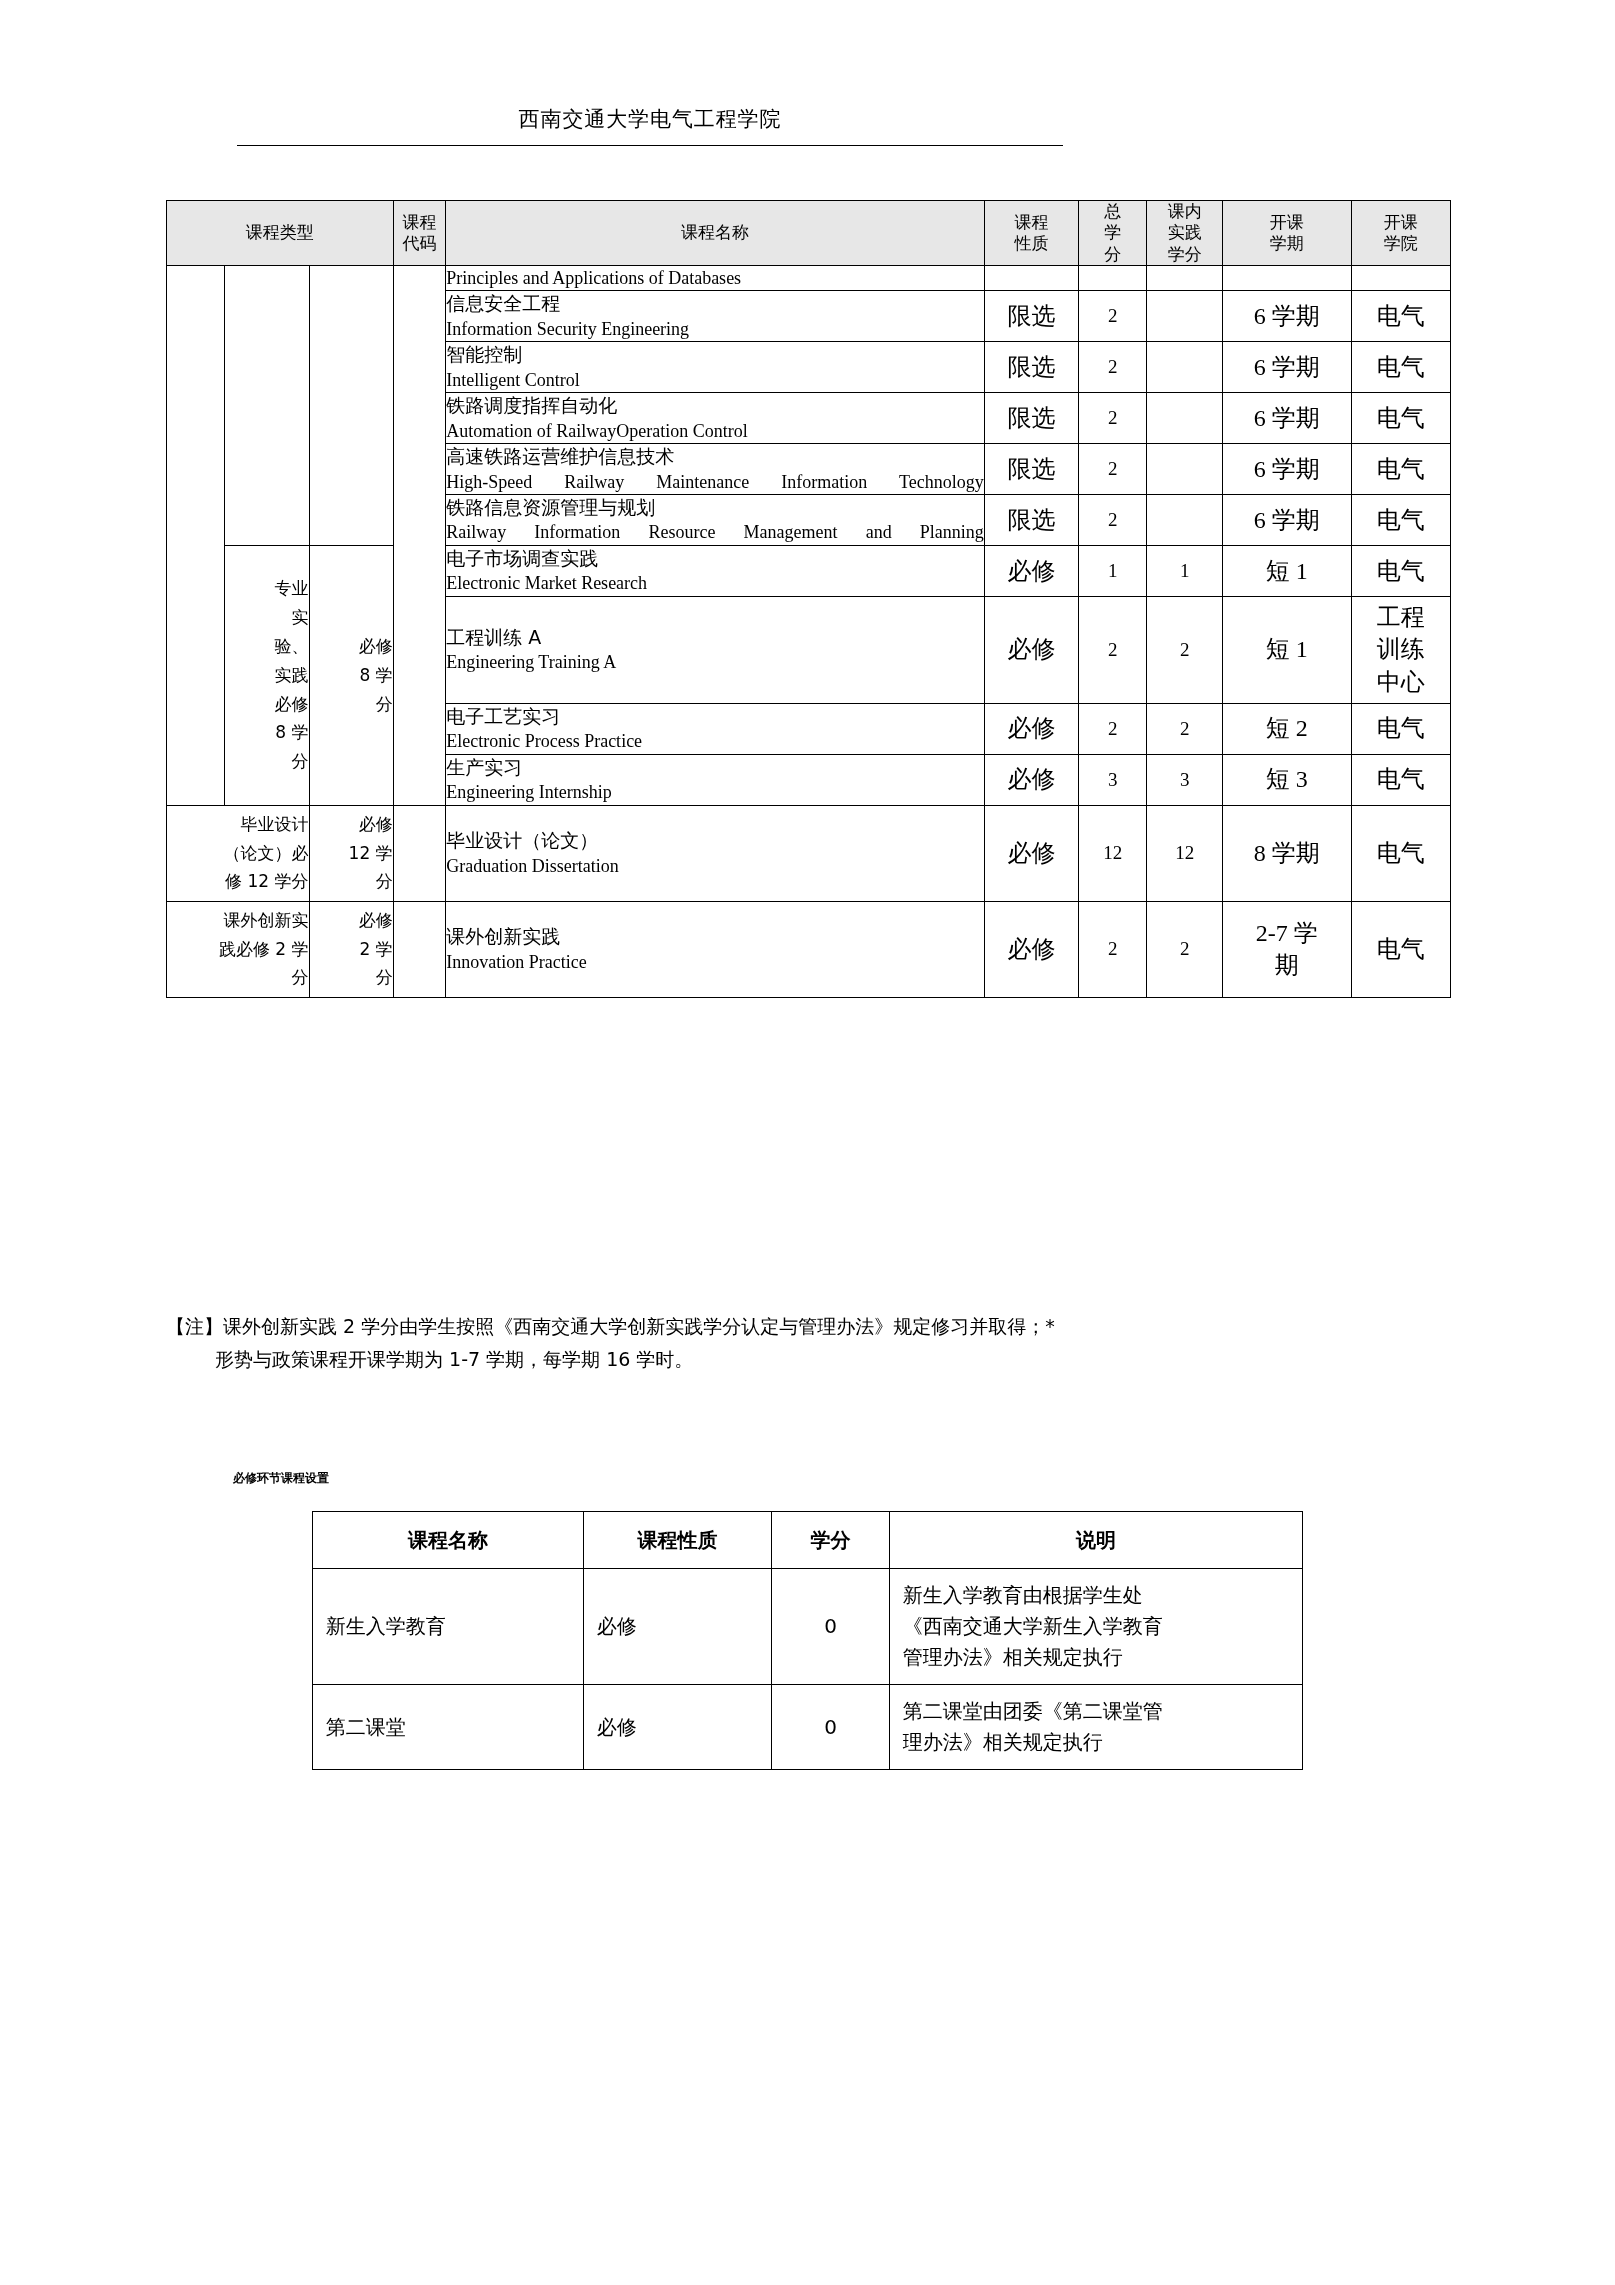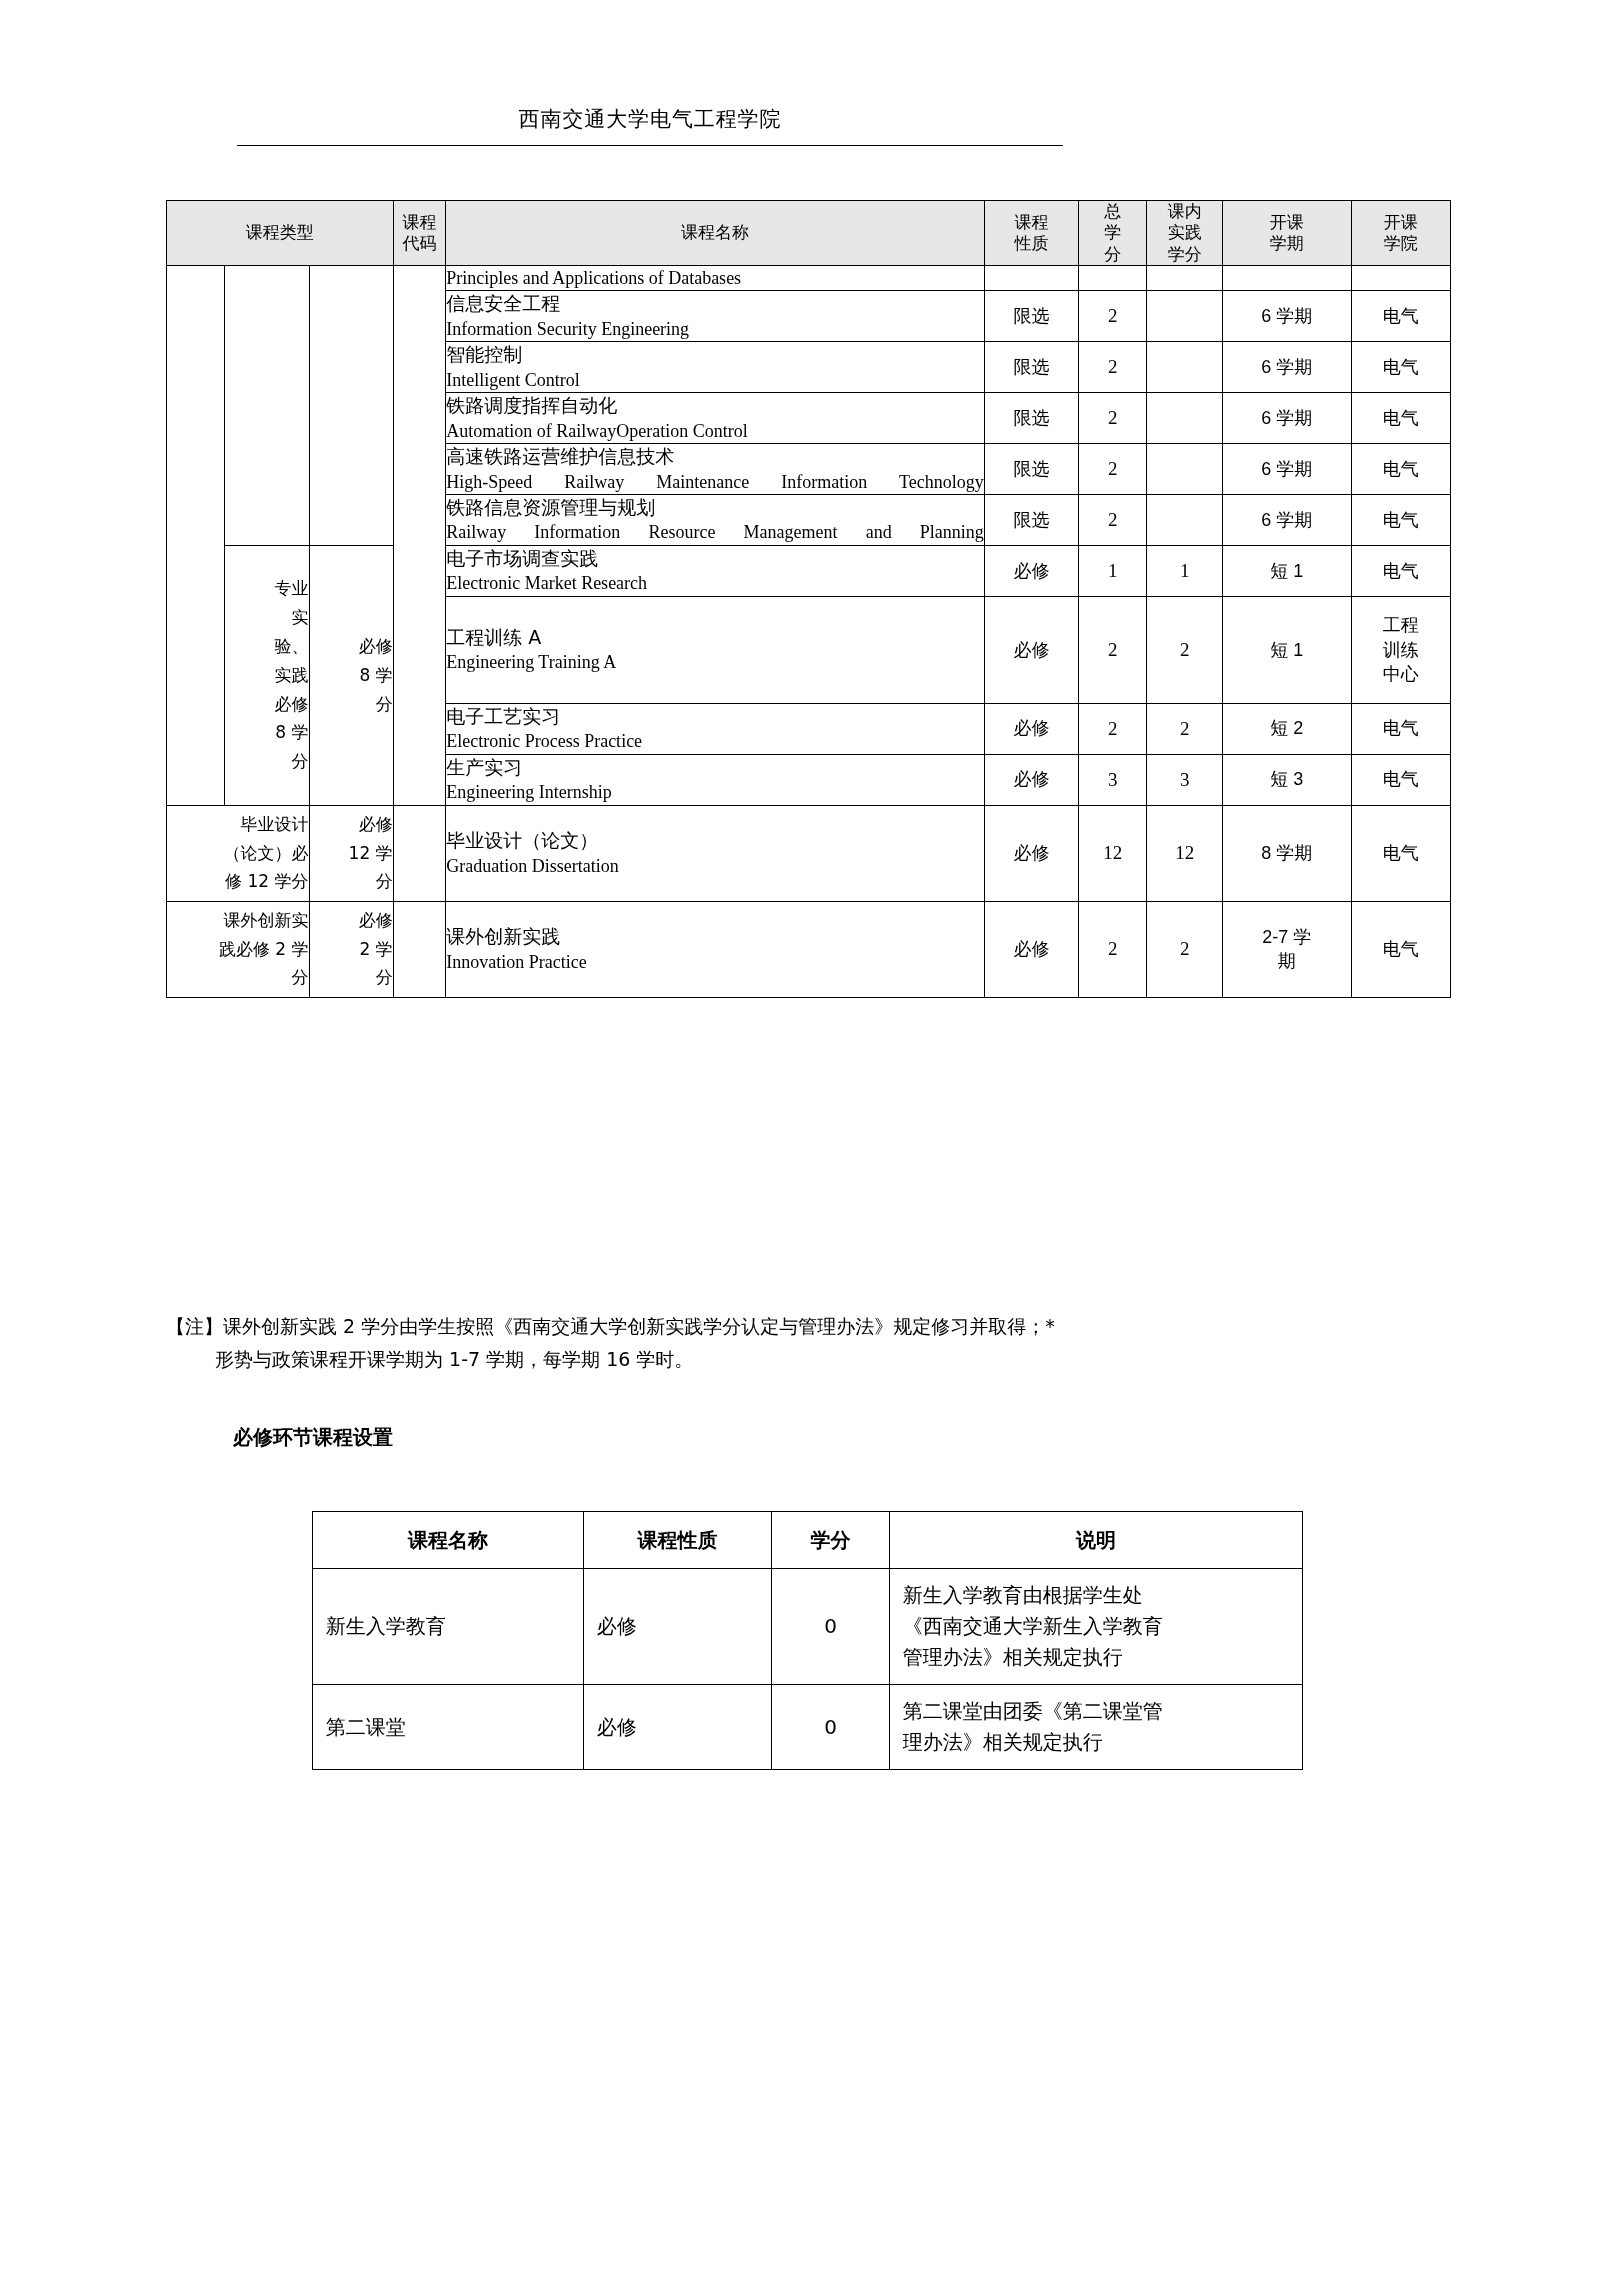--- a/index.html
+++ b/index.html
@@ -91,22 +91,22 @@
     text-align: center;
     font-family: "DejaVu Sans", sans-serif;
     font-size: 18px;
     line-height: 1.35;
   }
   td.center.num {
     font-family: "Liberation Serif", serif;
     font-size: 19px;
   }
   td.center.mixed {
-    font-family: Liberation Sans, sans-serif;
-    font-size: 18px;
+    font-family: Liberation Serif, serif;
+    font-size: 24px;
     border-radius: 10px;
   }
   td.vert-group {
     text-align: right;
     font-family: "DejaVu Sans", sans-serif;
     font-size: 19px;
     line-height: 1.7;
     padding: 3.6px 5.4px;
   }
   td.empty { }
@@ -121,24 +121,24 @@
     font-size: 19px;
     line-height: 1.75;
   }
   .note p { margin: 0; }
   .note .indent { text-indent: 0; padding-left: 49px; }
 
   
   .sub-heading {
     position: absolute;
     left: 233px;
-    top: 1424px;
+    top: 1470px;
     font-family: "DejaVu Sans", sans-serif;
     font-weight: bold;
-    font-size: 20px;
+    font-size: 12px;
   }
 
   
   .sub-table-wrap {
     position: absolute;
     left: 312px;
     top: 1511px;
     width: 991px;
   }
   table.req-table {

